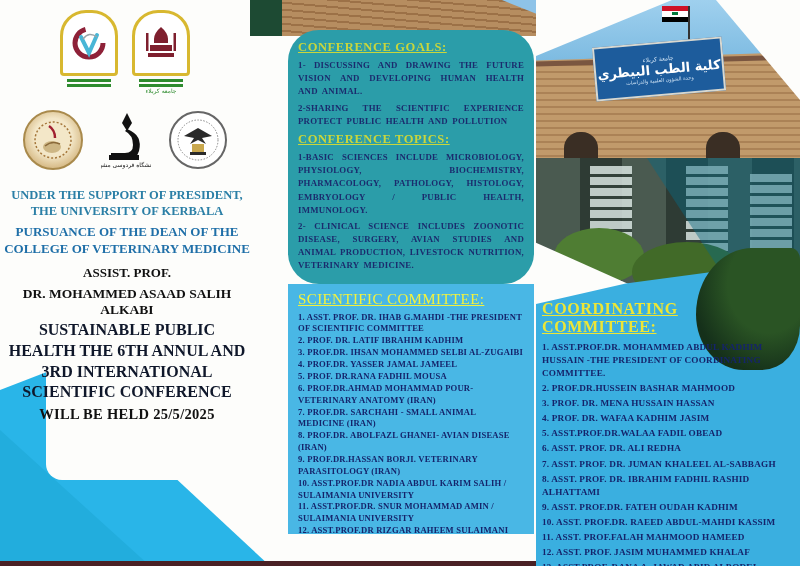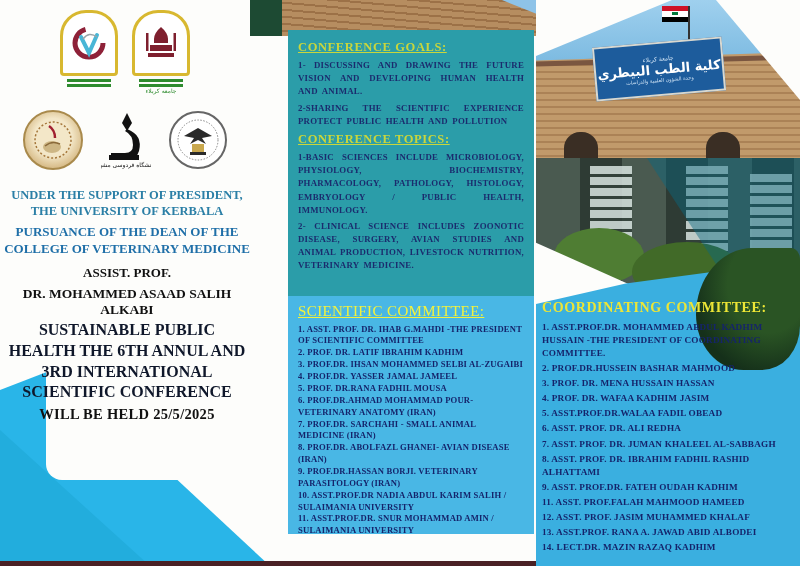--- a/index.html
+++ b/index.html
@@ -30,21 +30,21 @@
   .lt-highlight{font-size:16px;color:#0f172a;line-height:1.3;margin-top:2px !important;text-align:center;}
   .lt-date{font-size:14.5px;color:#101010;margin-top:3px !important;letter-spacing:.3px;}
   
   .mid-photo{position:absolute;left:250px;top:0;width:312px;height:36px;z-index:0;
      background:repeating-linear-gradient(185deg,#b68d60 0 5px,#9c7147 5px 7px);}
   .mid-photo .door{position:absolute;left:0;top:0;width:32px;height:36px;background:#1d4a33;}
   .mid-photo .sky{position:absolute;right:0;top:0;width:60px;height:24px;background:#8ec3e8;
      clip-path:polygon(100% 0,0 0,100% 100%);}
   .mid-box{position:absolute;left:288px;top:30px;width:246px;height:504px;z-index:2;
      display:flex;flex-direction:column;overflow:hidden;}
-  .goals-sec{background:#2b9da9;padding:6px 10px 20px 10px;}
+  .goals-sec{background:#2b9da9;padding:6px 10px 8px 10px;border-radius:31px;}
   .sci-sec{background:#49b7e5;padding:5px 10px 6px 10px;flex:1;}
   .mh1{font-size:12.5px;font-weight:bold;color:#c9d63c;text-decoration:underline;letter-spacing:.6px;margin:4px 0 4px 0;}
   .mh2{font-size:15px;font-weight:normal;color:#f2f23e;text-decoration:underline;letter-spacing:.4px;margin:2px 0 4px 0;}
   .mitem-wrap p{margin:3px 0;font-size:8.8px;font-weight:bold;color:#1b2c6e;text-align:justify;
      line-height:1.5;letter-spacing:.25px;word-spacing:2px;}
   .sitem-wrap p{margin:0;font-size:8.6px;font-weight:bold;color:#15246b;line-height:1.38;letter-spacing:.2px;}
   
   .right-panel{position:absolute;left:536px;top:0;width:264px;height:566px;background:#3aafe0;z-index:2;}
   .r-photo1{position:absolute;left:0;top:0;width:264px;height:158px;overflow:hidden;
      background:linear-gradient(180deg,#9fd0ee 0,#6fb2dc 55%);}
@@ -79,21 +79,21 @@
   .teal-ovl{position:absolute;left:0;top:0;width:264px;height:146px;background:rgba(8,104,128,.45);
      clip-path:polygon(42% 0,100% 0,100% 100%,78% 100%);}
   .white-ovl{position:absolute;left:0;top:0;width:264px;height:146px;background:#fdfdfb;
      clip-path:polygon(0 58%,52% 100%,0 100%);}
   .cyan-ovl{position:absolute;left:0;top:0;width:264px;height:146px;background:#3aafe0;
      clip-path:polygon(0 100%,100% 100%,100% 70%,34% 86%);}
   .foliage{position:absolute;left:160px;top:248px;width:104px;height:122px;z-index:2;
      background:radial-gradient(ellipse at 70% 30%,#2a5424 0 40%,#15301a 75%);
      border-radius:60% 10% 40% 50%;}
   .coord{position:absolute;left:6px;top:300px;width:254px;z-index:4;}
-  .coord-h{font-size:14px;font-weight:bold;color:#ede636;letter-spacing:.6px;margin:0 0 5px 0;}
+  .coord-h{font-size:16px;font-weight:bold;color:#ede636;text-decoration:underline;letter-spacing:.6px;margin:0 0 5px 0;}
   .citem-wrap p{margin:0 0 2px 0;font-size:9.2px;font-weight:bold;color:#15246b;line-height:1.42;letter-spacing:.2px;}
   
   .bottom-strip{position:absolute;left:0;bottom:0;width:536px;height:5px;background:#4a2125;z-index:5;}
   svg{display:block;}
 </style>
 </head>
 <body>
 
 <div class="page">
 
@@ -234,20 +234,21 @@
       <div class="citem-wrap">
           <p>1. ASST.PROF.DR. MOHAMMED ABDUL KADHIM HUSSAIN -THE PRESIDENT OF COORDINATING COMMITTEE.</p>
           <p>2. PROF.DR.HUSSEIN BASHAR MAHMOOD</p>
           <p>3. PROF. DR. MENA HUSSAIN HASSAN</p>
           <p>4. PROF. DR. WAFAA KADHIM JASIM</p>
           <p>5. ASST.PROF.DR.WALAA FADIL OBEAD</p>
           <p>6. ASST. PROF. DR. ALI REDHA</p>
           <p>7. ASST. PROF. DR. JUMAN KHALEEL AL-SABBAGH</p>
           <p>8. ASST. PROF. DR. IBRAHIM FADHIL RASHID ALHATTAMI</p>
           <p>9. ASST. PROF.DR.  FATEH OUDAH KADHIM</p>
+          <p>10.  ASST. PROF.DR. RAEED ABDUL-MAHDI KASSIM</p>
           <p>11.  ASST. PROF.FALAH MAHMOOD HAMEED</p>
           <p>12.  ASST. PROF. JASIM MUHAMMED KHALAF</p>
           <p>13.  ASST.PROF. RANA A. JAWAD ABID ALBODEI</p>
           <p>14.  LECT.DR.  MAZIN RAZAQ KADHIM</p>
         </div>
     </div>
   </div>
 
   <div class="bottom-strip"></div>
 </div>

